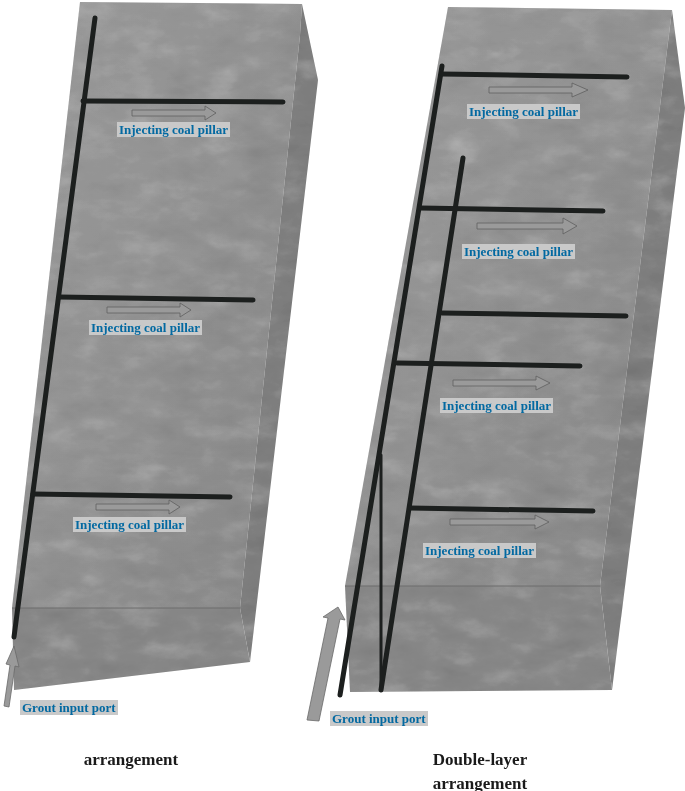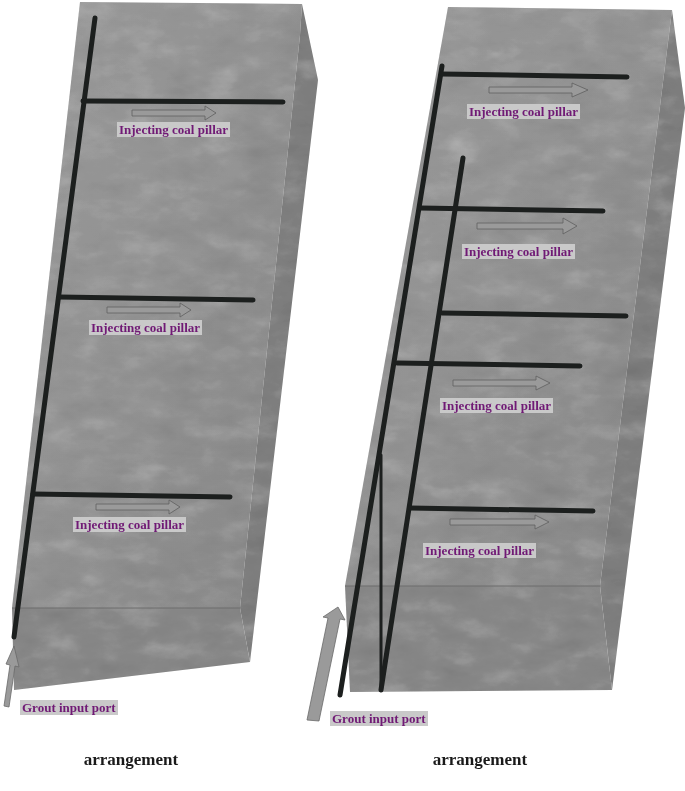--- a/index.html
+++ b/index.html
@@ -1,20 +1,20 @@
 <!DOCTYPE html>
 <html><head>
 <meta charset="utf-8">
 <style>
   html, body { margin:0; padding:0; background:#ffffff; }
   body { width:685px; height:791px; position:relative; overflow:hidden; font-family:"Liberation Serif", serif; }
   #stage { position:absolute; left:0; top:0; width:685px; height:791px; }
   .label {
     position:absolute; font-family:"Liberation Serif", serif; font-weight:bold;
-    font-size:13px; color:#701a75; background:#c9c9c9; padding:0 2px; line-height:15px; white-space:nowrap;
+    font-size:13px; color:#0369a1; background:#c9c9c9; padding:0 2px; line-height:15px; white-space:nowrap;
   }
   .caption {
     position:absolute; font-family:"Liberation Serif", serif; font-weight:bold;
     font-size:17px; color:#1a1a1a; text-align:center; line-height:24px; width:200px;
   }
 </style>
 </head>
 <body>
 
 <div id="stage">
@@ -96,15 +96,16 @@
   <span class="label" style="left:462px;top:244px;">Injecting coal pillar</span>
   <span class="label" style="left:440px;top:398px;">Injecting coal pillar</span>
   <span class="label" style="left:423px;top:543px;">Injecting coal pillar</span>
   <span class="label" style="left:330px;top:711px;">Grout input port</span>
 
   
   <div class="caption" style="left:31px;top:748px;">
     <div>arrangement</div>
   </div>
   <div class="caption" style="left:380px;top:748px;">
+    <div>Double-layer</div>
     <div>arrangement</div>
   </div>
 </div>
 
 </body></html>

